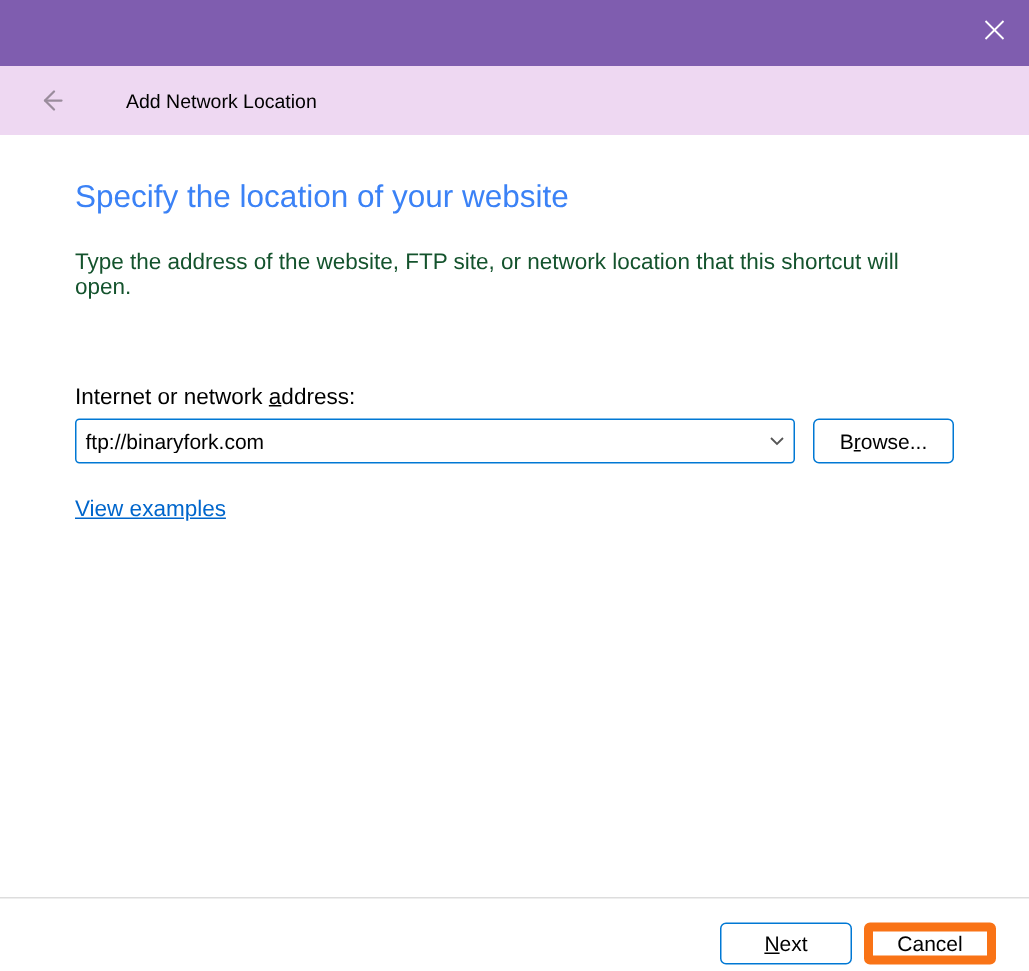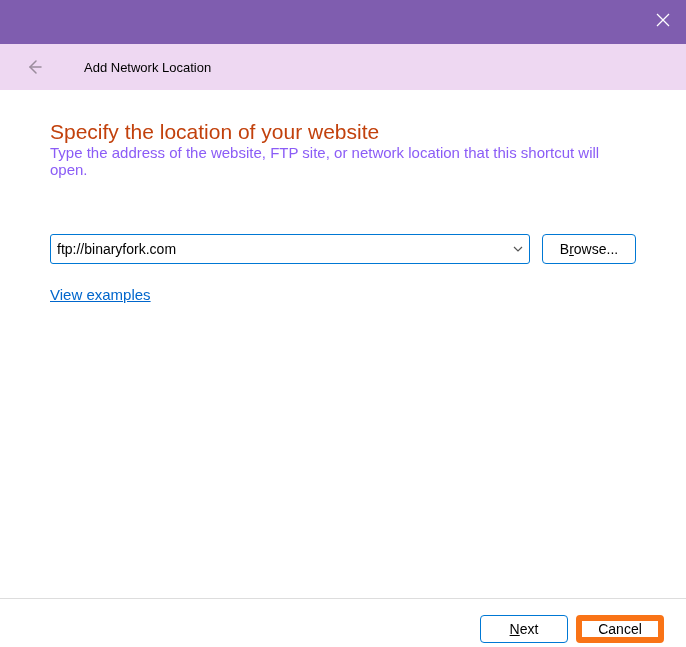--- a/index.html
+++ b/index.html
@@ -54,27 +54,28 @@
     }
     .back-icon svg {
       width: 16px;
       height: 16px;
     }
     .content {
       padding: 30px 50px 20px 50px;
       height: 508px;
     }
     .page-title {
-      color: #c2410c;
+      color: #3b82f6;
       font-size: 21px;
       font-weight: 400;
+      margin-bottom: 22px;
     }
     .page-desc {
       font-size: 15px;
-      color: #8b5cf6;
+      color: #14532d;
       margin-bottom: 56px;
     }
     .field-label {
       font-size: 15px;
       color: #000;
       margin-bottom: 6px;
       display: block;
     }
     .underline {
       text-decoration: underline;
@@ -172,20 +173,23 @@
       <line x1="4" y1="8" x2="15" y2="8"></line>
     </svg>
   </span>
   <span>Add Network Location</span>
 </div>
 
 <div class="content">
   <h1 class="page-title">Specify the location of your website</h1>
   <p class="page-desc">Type the address of the website, FTP site, or network location that this shortcut will open.</p>
 
+  <label class="field-label">
+    <span>Internet or network </span><span class="underline">a</span><span>ddress:</span>
+  </label>
 
   <div class="input-row">
     <div class="combo">
       <input type="text" class="combo-input" value="ftp://binaryfork.com" style="">
       <span class="combo-chevron">
         <svg viewBox="0 0 12 12" stroke="currentColor" stroke-width="1.2" fill="none">
           <polyline points="2,4 6,8 10,4"></polyline>
         </svg>
       </span>
     </div>

